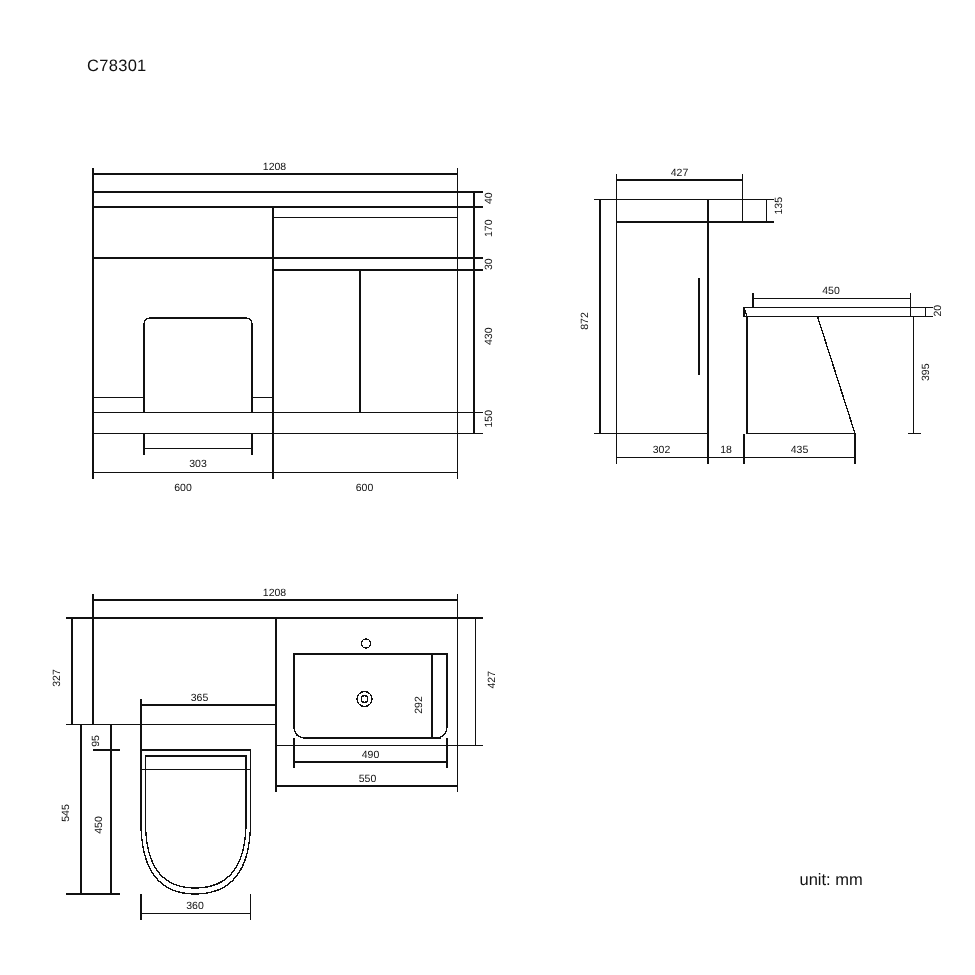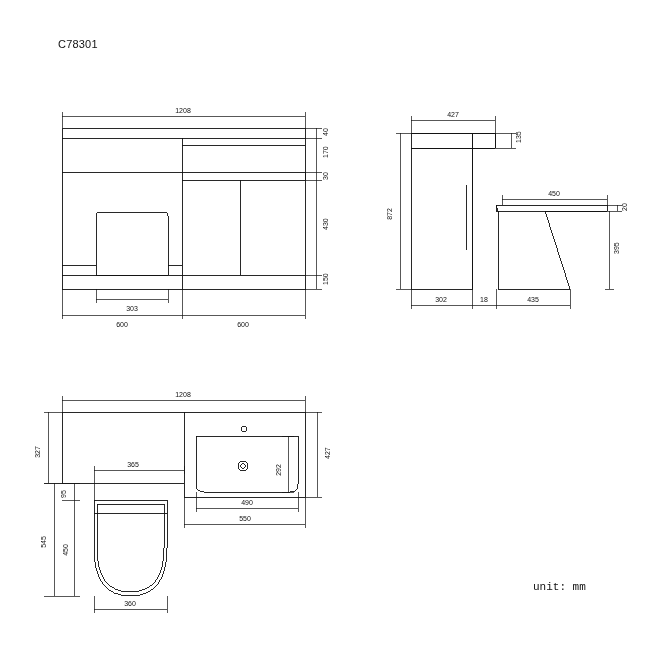--- a/index.html
+++ b/index.html
@@ -16,21 +16,20 @@
     font-size:11px;
     letter-spacing:0.2px;
     color:#111;
     white-space:nowrap;
   }
   .unit{
     position:absolute;
     font-size:11px;
     color:#111;
     white-space:nowrap;
-    font-family:Liberation Mono, monospace;
   }
   svg{display:block;}
   text{font-family:"Liberation Sans", sans-serif;fill:#111;}
 </style>
 </head>
 <body>
 
 <div id="sheet">
 
   <div class="ttl" style="left:58px;top:38px;">C78301</div>

